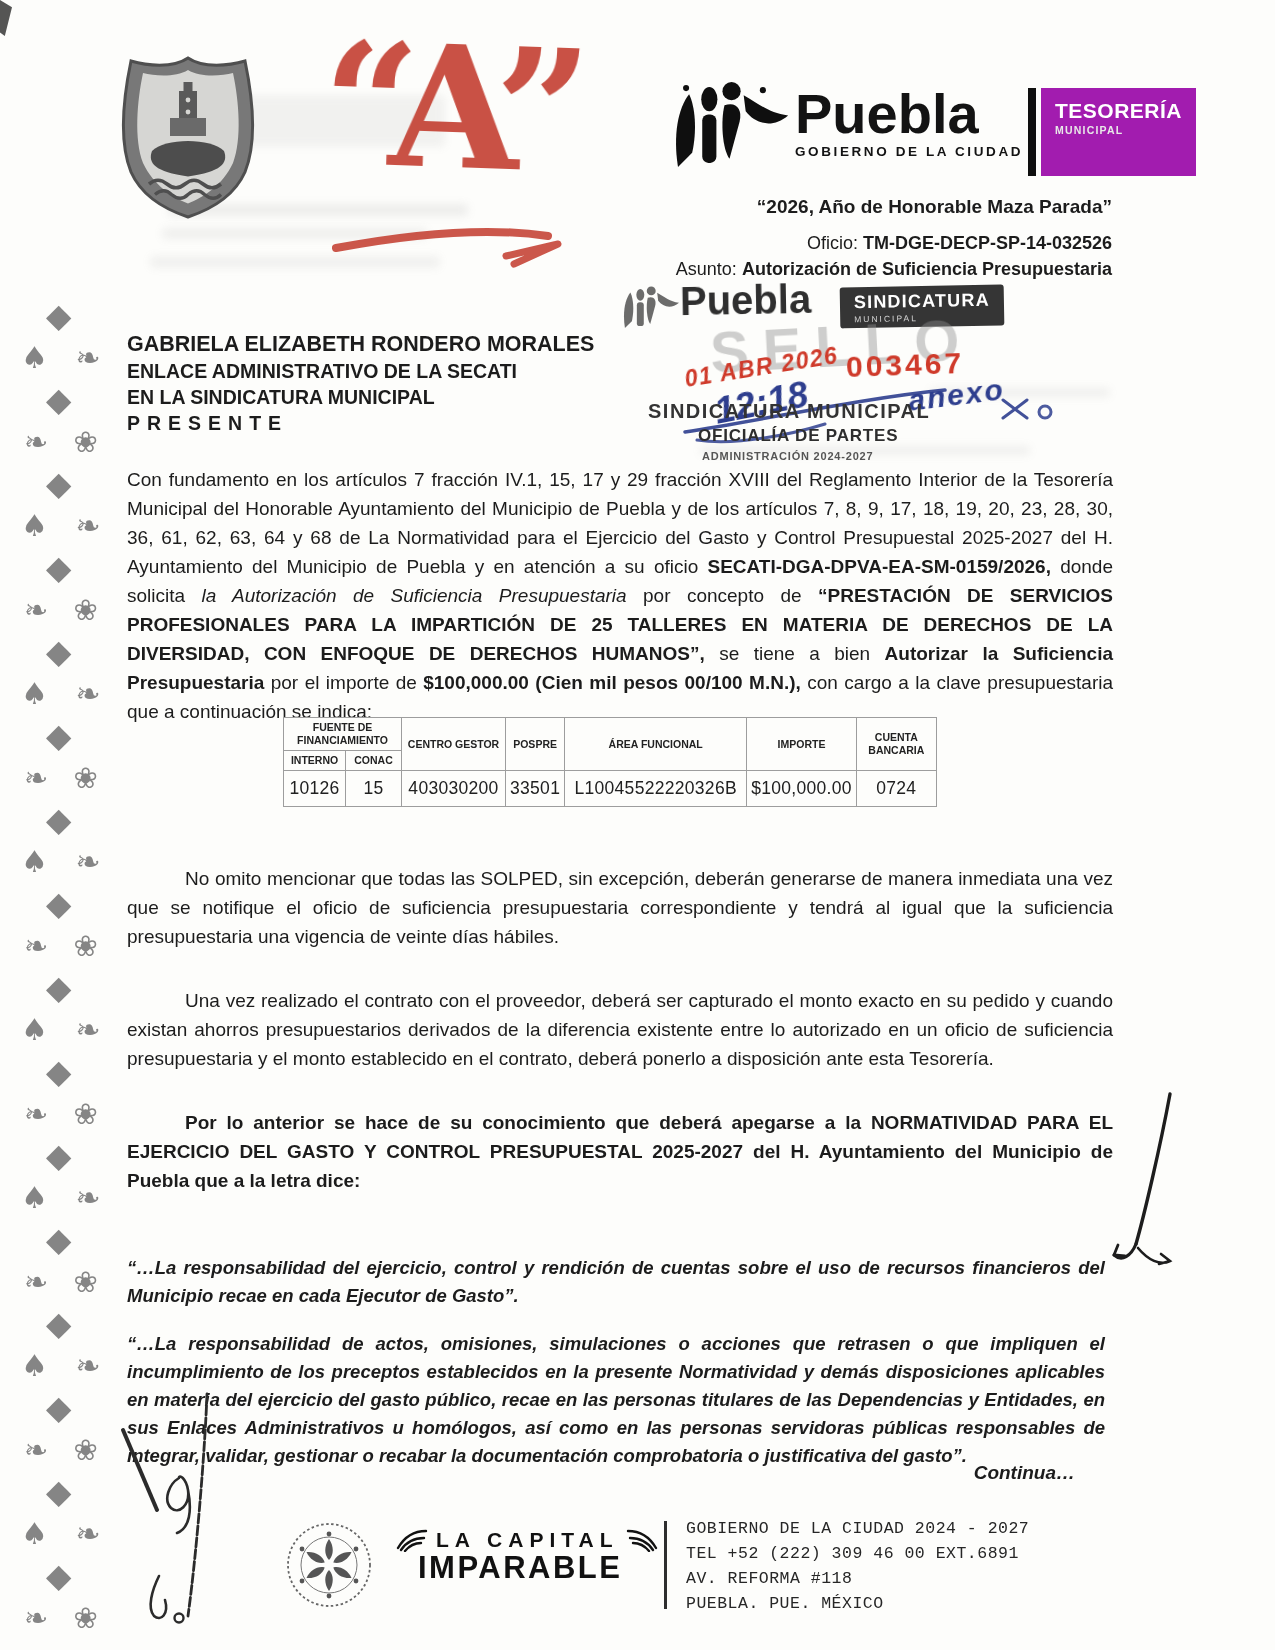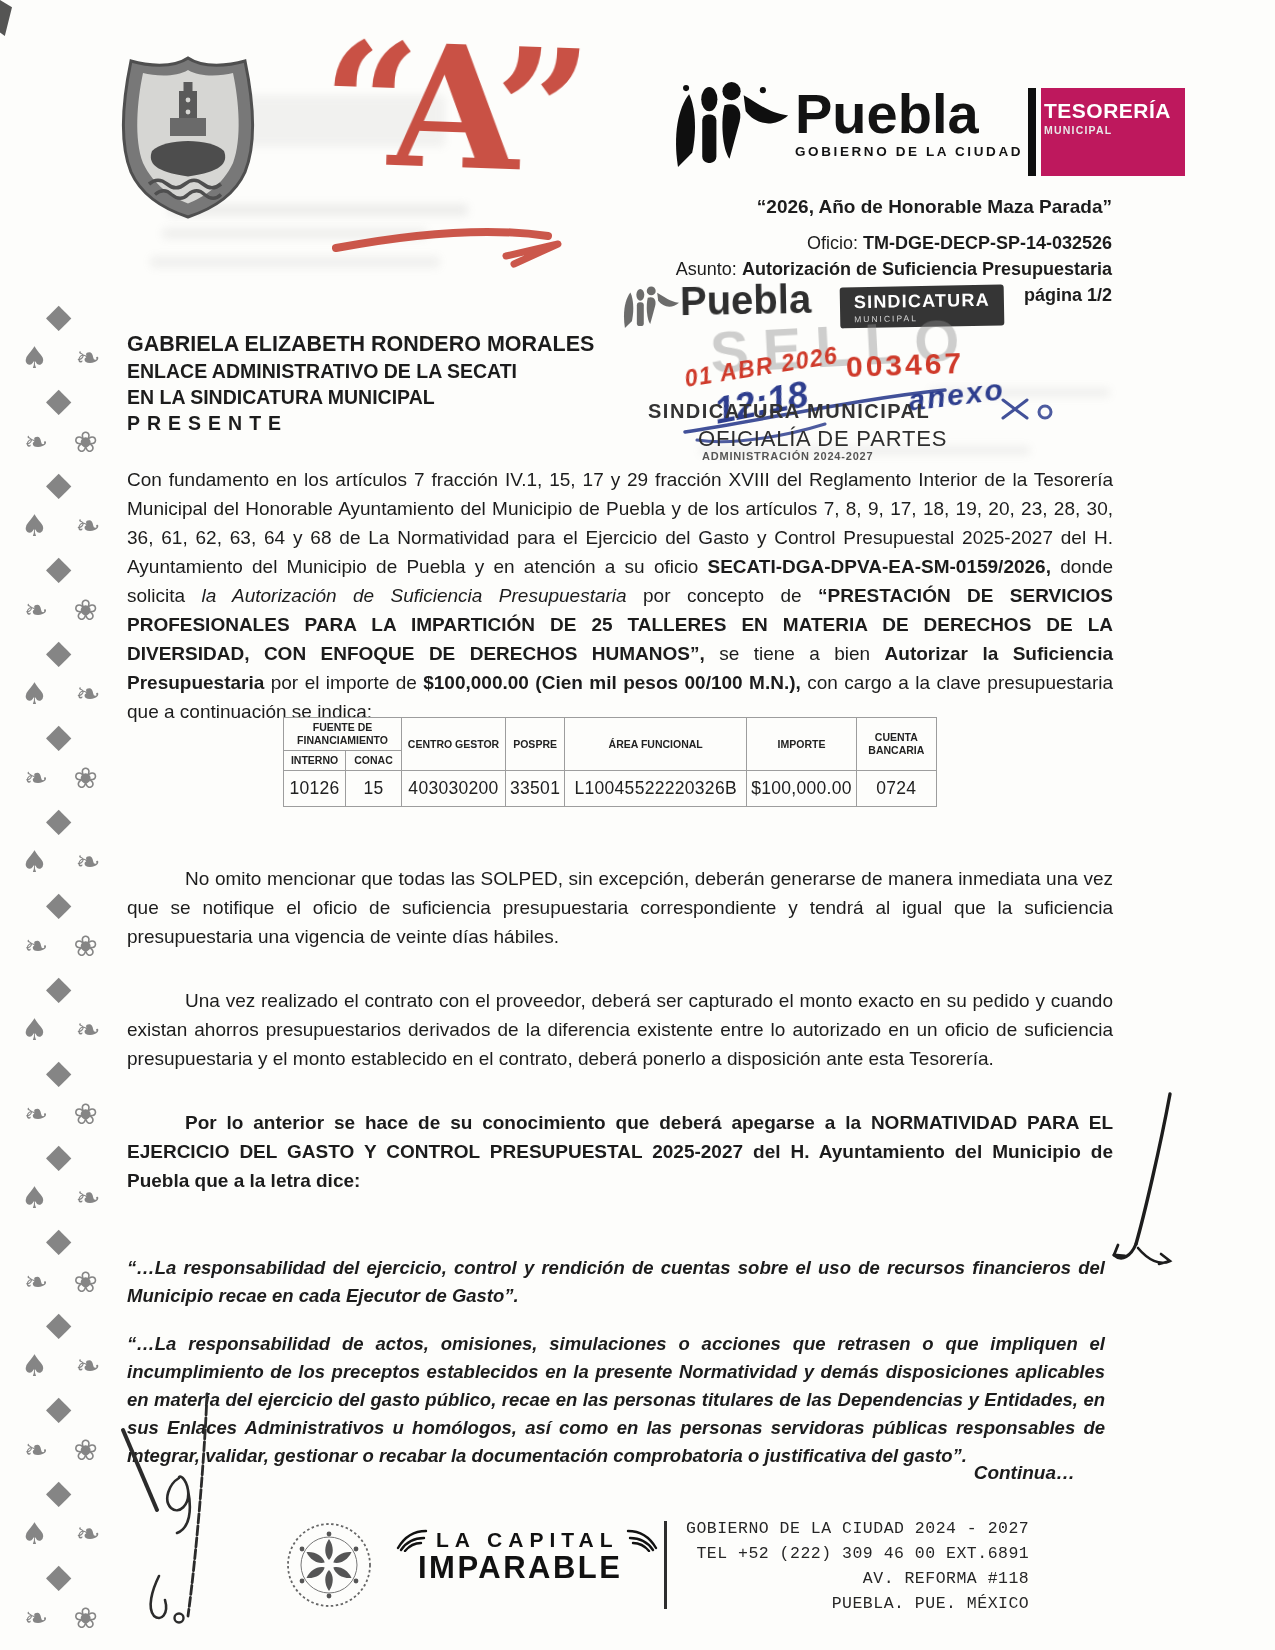--- a/index.html
+++ b/index.html
@@ -25,21 +25,21 @@
   .pat-row{height:42px;line-height:42px;font-size:33px;white-space:nowrap;}
   .pr0{padding-left:26px;}
   .pr1{padding-left:1px;letter-spacing:9px;font-size:30px;}
   .pr2{padding-left:26px;}
   .pr3{padding-left:4px;letter-spacing:8px;font-size:29px;}
 
   
   .wordmark{font-size:56px;font-weight:800;letter-spacing:0px;color:#131313;line-height:56px;}
   .tagline{font-size:13.5px;font-weight:800;letter-spacing:2.6px;color:#131313;margin-top:2px;}
   .tes-bar{width:8px;height:88px;background:#0f0f0f;margin-right:5px;}
-  .tes-box{background:#be185d;color:#fff;padding:12px 14px 10px 3px;}
+  .tes-box{background:#a21caf;color:#fff;padding:12px 14px 10px 14px;}
   .tes-main{font-size:21px;font-weight:800;letter-spacing:.5px;line-height:22px;}
   .tes-sub{font-size:10.5px;font-weight:700;letter-spacing:1.2px;color:#e8e8e8;margin-top:2px;}
 
   .legend{right:163px;top:196px;font-size:19px;font-weight:700;}
   .oficio-block{right:163px;top:230px;text-align:right;font-size:18px;line-height:26px;}
 
   
   .a-mark{left:322px;top:18px;font-size:168px;font-weight:600;color:#c23a2c;
     transform:rotate(2deg);opacity:.88;filter:blur(.5px);letter-spacing:-6px;
     font-family:"DejaVu Serif",serif;line-height:180px;}
@@ -57,21 +57,21 @@
   .st-date{position:absolute;left:66px;top:80px;font-size:23px;font-weight:700;font-style:italic;
     color:#cf3a2a;transform:rotate(-9deg);letter-spacing:1.5px;filter:blur(.3px);}
   .st-folio{position:absolute;left:228px;top:74px;font-size:30px;font-weight:800;color:#cf3a2a;
     letter-spacing:3px;transform:rotate(-2deg);filter:blur(.3px);}
   .st-time{position:absolute;left:96px;top:108px;font-size:37px;font-weight:700;font-style:italic;
     color:#2e3e8e;transform:rotate(-11deg);filter:blur(.3px);}
   .st-note{position:absolute;left:290px;top:104px;font-size:30px;font-style:italic;font-weight:600;
     color:#2e3e8e;transform:rotate(-7deg);filter:blur(.3px);letter-spacing:2px;}
   .st-l1{position:absolute;left:30px;top:126px;font-size:20px;font-weight:800;color:#333;
     letter-spacing:1.5px;filter:blur(.3px);}
-  .st-l2{position:absolute;left:80px;top:152px;font-size:22px;font-weight:400;color:#2e2e2e;
+  .st-l2{position:absolute;left:80px;top:152px;font-size:17px;font-weight:700;color:#2e2e2e;
     letter-spacing:.8px;}
   .st-l3{position:absolute;left:84px;top:176px;font-size:11px;font-weight:700;color:#555;
     letter-spacing:.8px;}
 
   
   .recipient{left:127px;top:330px;line-height:26px;}
   .rec-name{font-size:21.5px;font-weight:800;line-height:28px;}
   .rec-role{font-size:19.5px;font-weight:800;}
   .rec-sal{font-size:19.5px;font-weight:800;letter-spacing:7px;}
 
@@ -90,21 +90,21 @@
      vertical-align:middle;line-height:13px;}
   td{font-size:17.5px;padding:7px 4px;text-align:center;color:#202020;letter-spacing:.3px;}
 
   
   .cap-line1{display:flex;align-items:center;gap:8px;font-size:21px;font-weight:800;
     letter-spacing:6px;color:#111;}
   .cap-line2{font-size:31px;font-weight:900;letter-spacing:2.5px;color:#111;margin-top:-2px;
     padding-left:22px;}
   .divider{left:664px;top:1521px;width:3px;height:88px;background:#2e2e2e;}
   .contact{left:686px;top:1516px;font-family:"Liberation Mono",monospace;font-size:16.5px;
-    line-height:25px;color:#262626;letter-spacing:.5px;text-align:right;}
+    line-height:25px;color:#262626;letter-spacing:.5px;}
 </style>
 </head>
 <body>
 
 <div class="page">
 
   <div class="abs corner-mark"></div>
   <div class="ghost" style="left:195px;top:95px;width:250px;height:52px;opacity:.10;"></div>
   <div class="ghost" style="left:168px;top:204px;width:300px;height:12px;opacity:.14;"></div>
   <div class="ghost" style="left:162px;top:228px;width:265px;height:11px;opacity:.12;"></div>
@@ -195,21 +195,20 @@
   <div class="abs legend">“2026, Año de Honorable Maza Parada”</div>
   <div class="abs oficio-block">
     <div>
       <span>Oficio:</span>
       <span class="b">TM-DGE-DECP-SP-14-032526</span>
     </div>
     <div>
       <span>Asunto:</span>
       <span class="b">Autorización de Suficiencia Presupuestaria</span>
     </div>
-    <div class="b">página 1/2</div>
   </div>
 
   <div class="abs stamp">
     <svg class="abs" style="left:0;top:8px;opacity:.75;" width="62" height="52" viewBox="0 0 125 95" fill="#3c3c3c">
       <path d="M14,88 C9,56 14,30 25,16 C31,28 33,52 28,74 Z"></path>
       <ellipse cx="45" cy="21" rx="8" ry="12"></ellipse>
       <rect x="38" y="36" width="14" height="48" rx="6"></rect>
       <circle cx="67" cy="13" r="9"></circle>
       <path d="M60,27 C71,23 78,30 75,43 L65,80 C58,71 56,43 60,27 Z"></path>
       <path d="M79,17 C95,26 104,35 123,37 C108,50 91,46 81,33 Z"></path>

